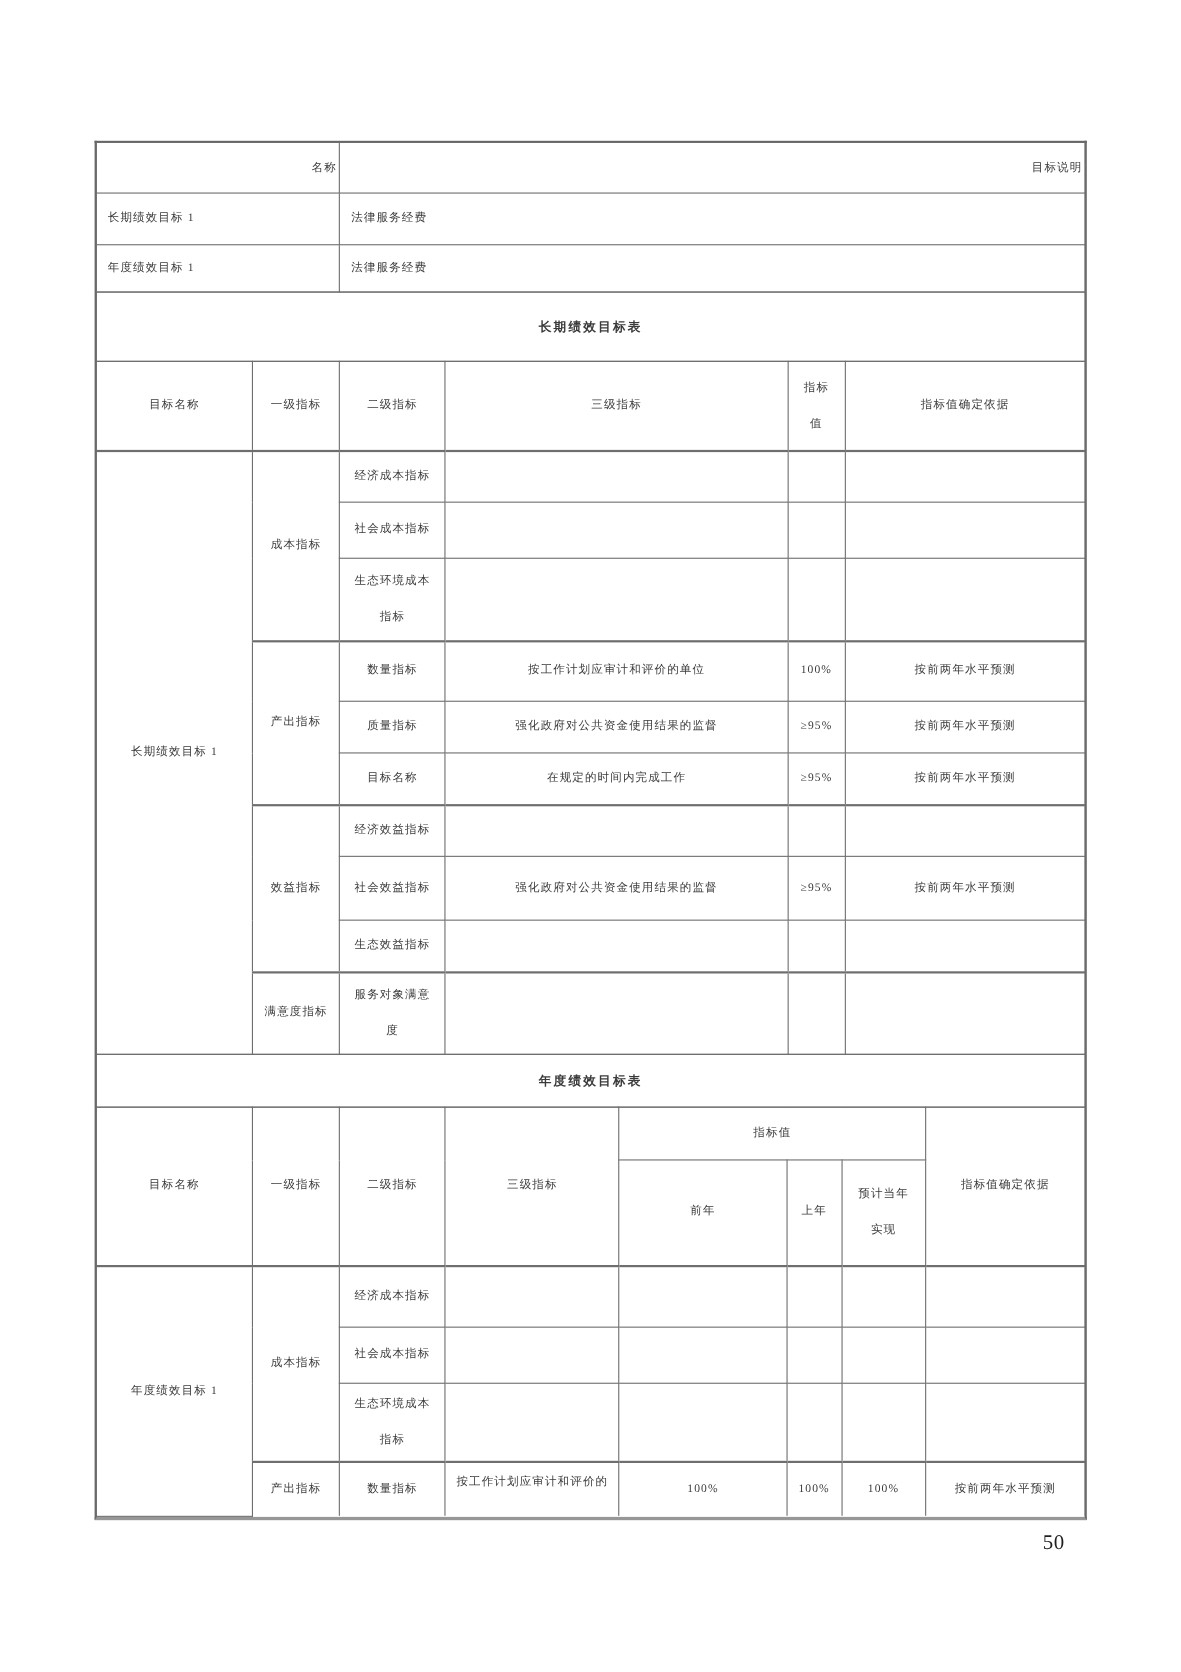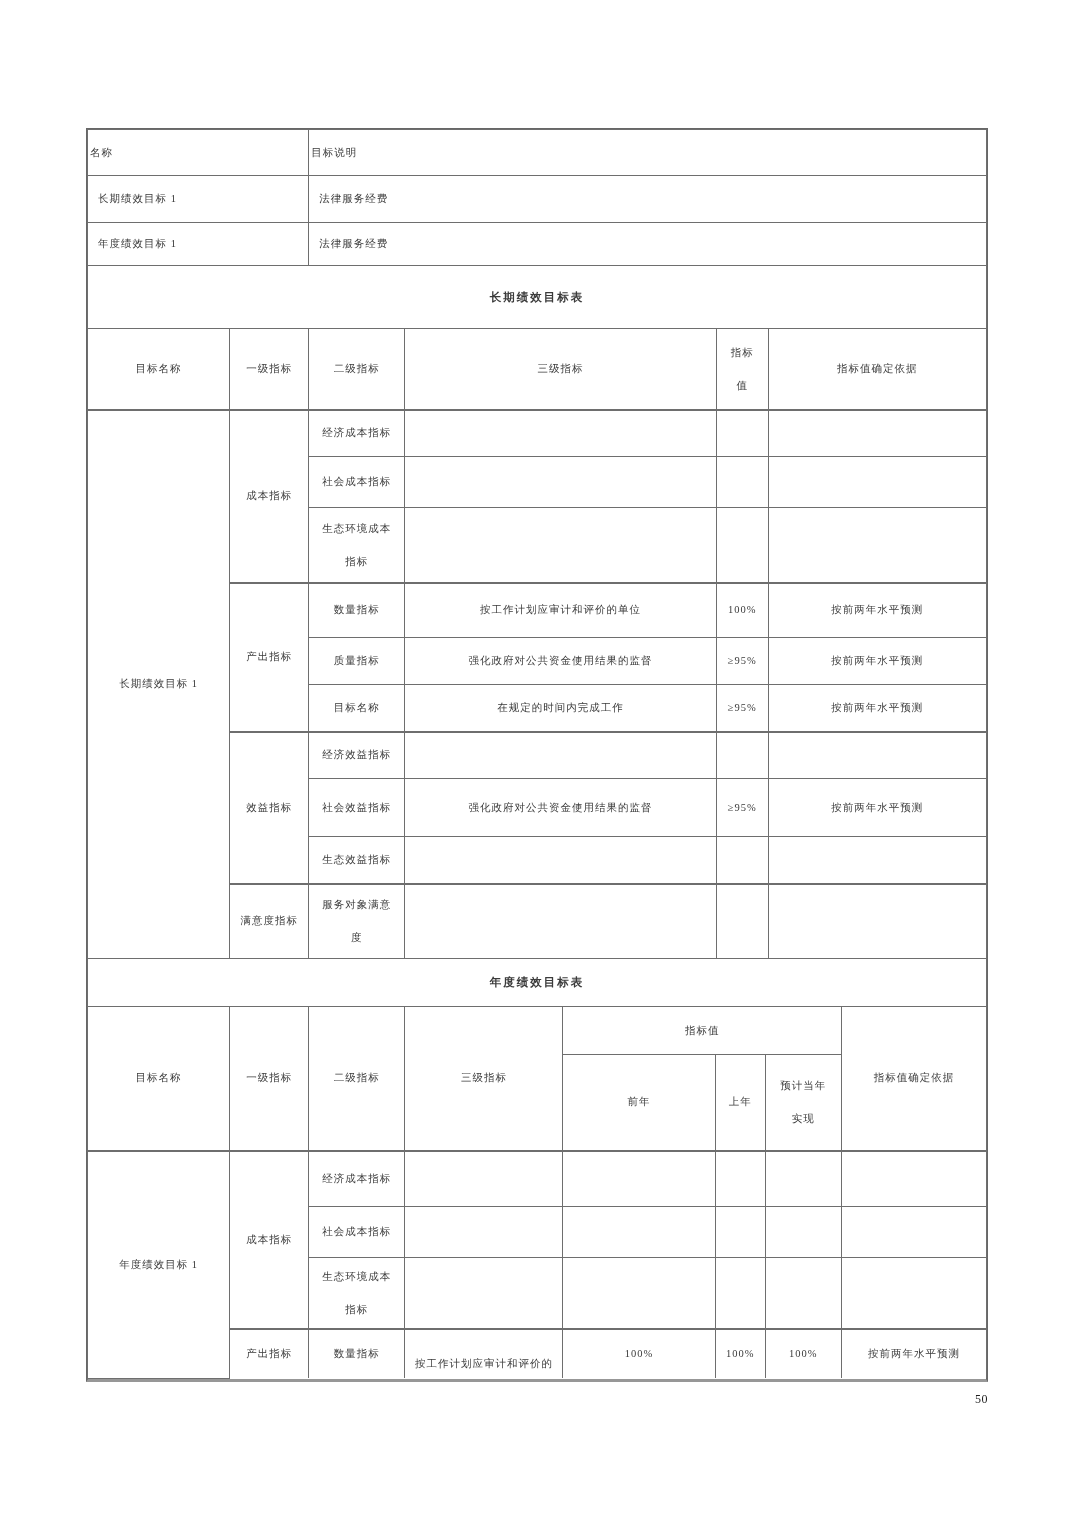--- a/index.html
+++ b/index.html
@@ -42,48 +42,48 @@
     overflow: hidden;
   }
   
   tr.gb td { border-top-width: 2px; }
   tr.lastrow td { border-bottom: none; }
 
   .summary td {
     text-align: left;
     padding-left: 10px;
   }
-  .summary td.hdr { text-align: left; padding-left: 2px; }
+  .summary td.hdr { text-align: right; padding-left: 2px; }
 
   .section-title {
     box-sizing: border-box;
     width: calc(100% + 2px);
     margin-left: -1px;
     margin-top: -1px;
     border: 1px solid #6e6e6e;
     display: flex;
     align-items: center;
     justify-content: center;
     font-weight: bold;
     font-size: 11.5px;
     letter-spacing: 2px;
   }
   .ln { display: block; line-height: 33px; }
   td.cut-cell {
     vertical-align: bottom;
-    padding-bottom: 7px;
+    padding-bottom: 23px;
     line-height: 14px;
   }
   .page-num {
     position: absolute;
     left: 948px;
     top: 1392px;
     width: 40px;
-    text-align: right;
-    font-size: 12px;
+    text-align: left;
+    font-size: 19px;
     letter-spacing: 0.5px;
     color: #1f1f1f;
   }
 </style>
 </head>
 <body>
 
 <div class="sheet">
 
   <table class="summary">

